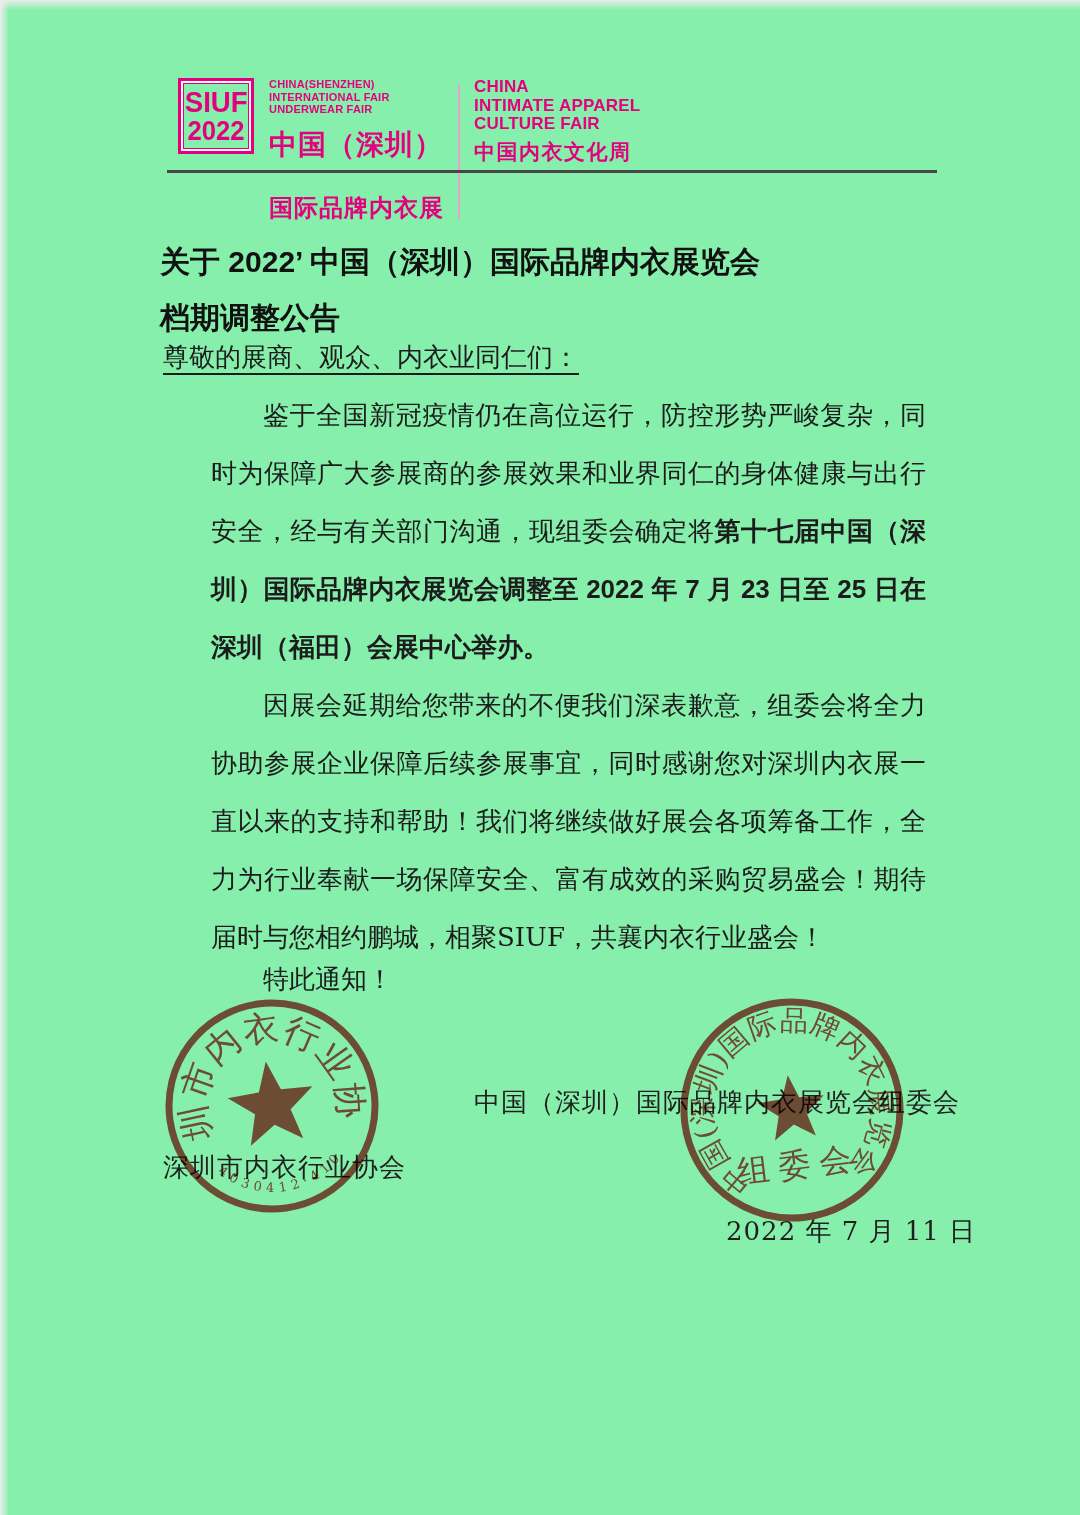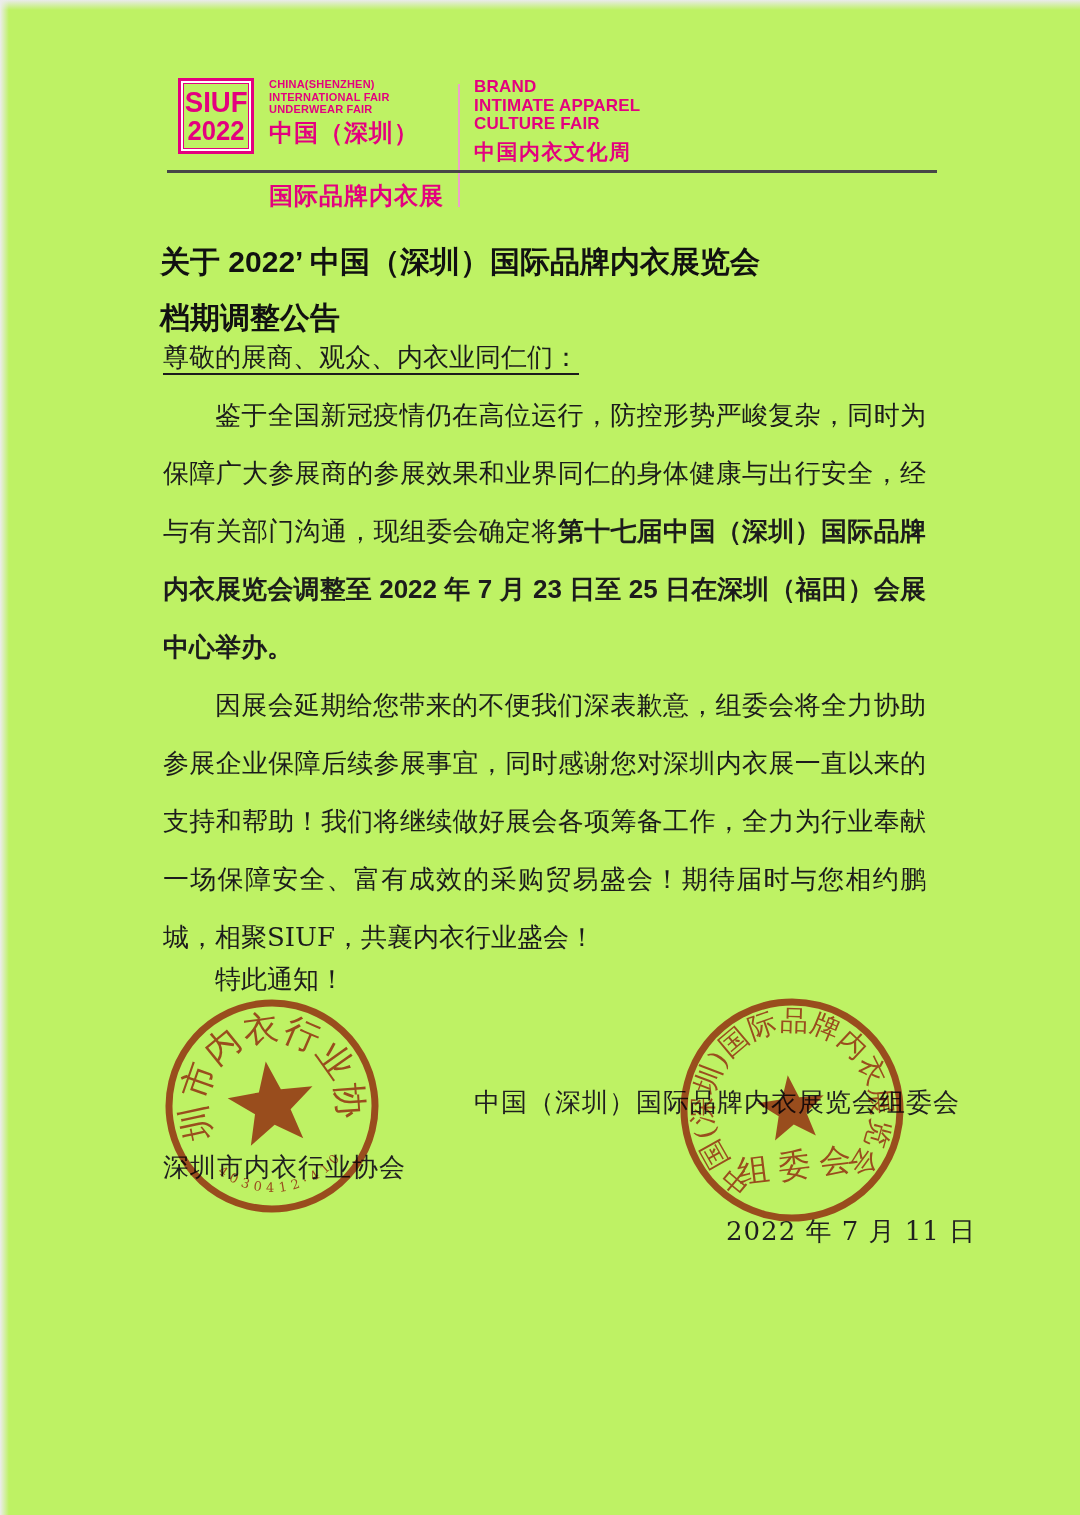--- a/index.html
+++ b/index.html
@@ -1,20 +1,20 @@
 <!DOCTYPE html>
 <html><head>
 <meta charset="utf-8">
 <style>
   * { margin:0; padding:0; box-sizing:border-box; }
   html,body { background:#ffffff; }
   .page {
     position:relative;
     width:1080px; height:1515px;
-    background:#bef264;
+    background:#86efac;
     overflow:hidden;
     font-family:"DejaVu Serif", serif;
     color:#1f1f1f;
   }
   .edge-top { position:absolute; left:0; top:0; width:100%; height:10px;
     background:linear-gradient(#ebebeb, rgba(255,255,255,0)); }
   .edge-left { position:absolute; left:0; top:0; width:9px; height:100%;
     background:linear-gradient(90deg,#ededed, rgba(255,255,255,0)); }
 
   
@@ -23,37 +23,37 @@
   .siuf-box {
     width:76px; height:76px; border:3px solid #E4007F;
     display:flex; flex-direction:column; align-items:center; justify-content:center;
     box-shadow: inset 0 0 0 2px #fff, inset 0 0 0 3px #E4007F;
     font-family:"Liberation Sans", sans-serif; font-weight:bold;
   }
   .siuf-box .t1 { font-size:30px; line-height:30px; letter-spacing:0; transform:scaleX(.92); }
   .siuf-box .t2 { font-size:27px; line-height:28px; transform:scaleX(.95); }
   .logo-mid { margin-left:15px; font-family:"Liberation Sans", sans-serif; font-weight:bold; }
   .logo-mid .en { font-size:11px; line-height:12.5px; letter-spacing:.2px; }
-  .logo-mid .cn1 { font-size:24px; line-height:27px; margin-top:3px; letter-spacing:1px; }
+  .logo-mid .cn1 { font-size:28px; line-height:27px; margin-top:15px; letter-spacing:1px; }
   .logo-mid .cn2 { font-size:24px; line-height:26px; letter-spacing:1px;margin-top:37px; }
   .vdiv { width:2px; background:#eda0cc; align-self:stretch; margin:6px 0 2px 14px; }
   .logo-right { margin-left:14px; font-family:"Liberation Sans", sans-serif; font-weight:bold; }
   .logo-right .en { font-size:17px; line-height:18.5px; letter-spacing:.2px; }
   .logo-right .cn { font-size:21px; line-height:22px; margin-top:7px; letter-spacing:1.5px; }
 
   .rule { position:absolute; left:167px; top:170px; width:770px; height:3px; background:#474747; }
 
   
   .title { position:absolute; left:160px; top:234px; width:762px;
     text-align:left; font-family:"Liberation Sans", sans-serif;
     font-weight:bold; font-size:30px; line-height:56px; color:#111; }
   .body { position:absolute; left:163px; top:328px; width:763px;
     font-size:26px; line-height:58px; text-align:justify; color:#1c1c1c; }
   .greeting span { text-decoration:underline; text-decoration-thickness:2px; text-underline-offset:7px; }
-  .body p.indent { text-indent:2em; }
+  .body p.indent { text-indent:2em;margin-left:48px; }
   .body b { font-family:"Liberation Sans", sans-serif; font-weight:700; }
   .notice { margin-top:-16px; }
 
   
   .sig-left  { position:absolute; left:163px; top:1150px; font-size:26px; letter-spacing:1px; }
   .sig-right { position:absolute; left:474px; top:1085px; font-size:26px; letter-spacing:1px; }
   .sig-date  { position:absolute; left:726px; top:1214px; font-size:26px; letter-spacing:1px; }
 
   
   .seal { position:absolute; mix-blend-mode:multiply; opacity:.88; }
@@ -75,21 +75,21 @@
     </div>
     <div class="logo-mid">
       <div class="en">CHINA(SHENZHEN)</div>
       <div class="en">INTERNATIONAL FAIR</div>
       <div class="en">UNDERWEAR FAIR</div>
       <div class="cn1">中国（深圳）</div>
       <div class="cn2">国际品牌内衣展</div>
     </div>
     <div class="vdiv"></div>
     <div class="logo-right">
-      <div class="en">BRAND</div>
+      <div class="en">CHINA</div>
       <div class="en">INTIMATE APPAREL</div>
       <div class="en">CULTURE FAIR</div>
       <div class="cn">中国内衣文化周</div>
     </div>
   </div>
 
   <div class="rule"></div>
 
   <div class="title">
     <div>关于 2022’ 中国（深圳）国际品牌内衣展览会</div>

